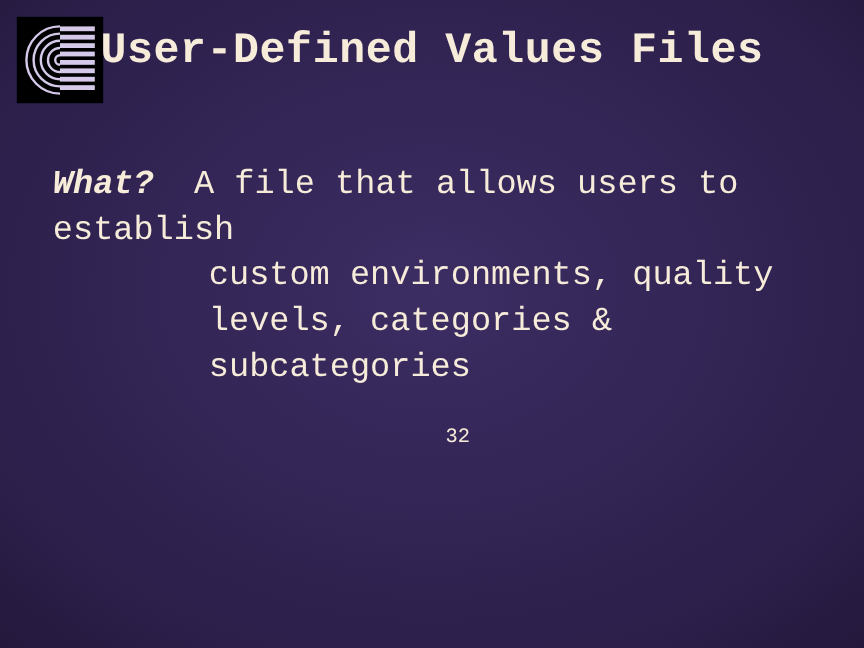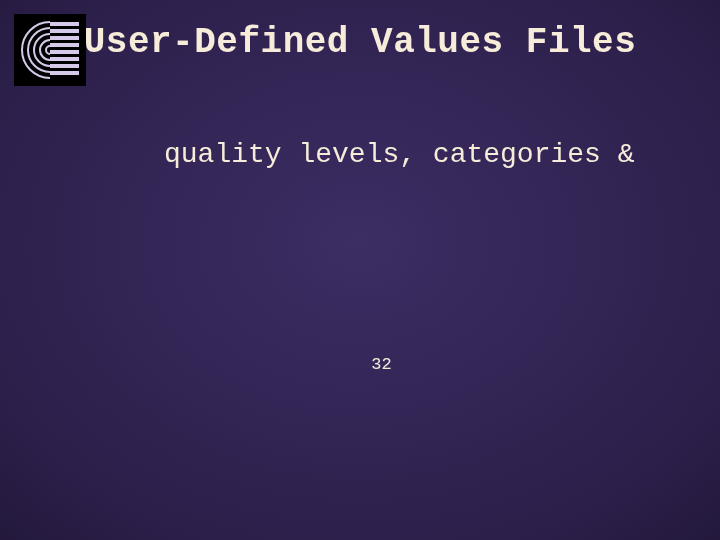--- a/index.html
+++ b/index.html
@@ -117,22 +117,28 @@
         <rect x="29" y="44" width="30" height="4" fill="#d4c9e8"></rect>
         <rect x="29" y="51" width="30" height="4" fill="#d4c9e8"></rect>
       </g>
     </svg>
   </div>
 
   <div class="title">User-Defined Values Files</div>
 
   <div class="body">
 
+    <div class="qa">
+      <div>
+        <span class="qa-label">What?</span>&nbsp;&nbsp;<span class="qa-text">A file that allows users to establish</span>
+      </div>
+      <div class="cont1">custom environments, quality</div>
+      <div class="cont1">levels, categories &amp; subcategories</div>
+    </div>
 
     <div class="qa">
-      <div class="cont2">quality levels, categories &amp;</div>
     </div>
 
   </div>
 
   <div class="pagenum">32</div>
 
 </div>
 
 </body></html>

